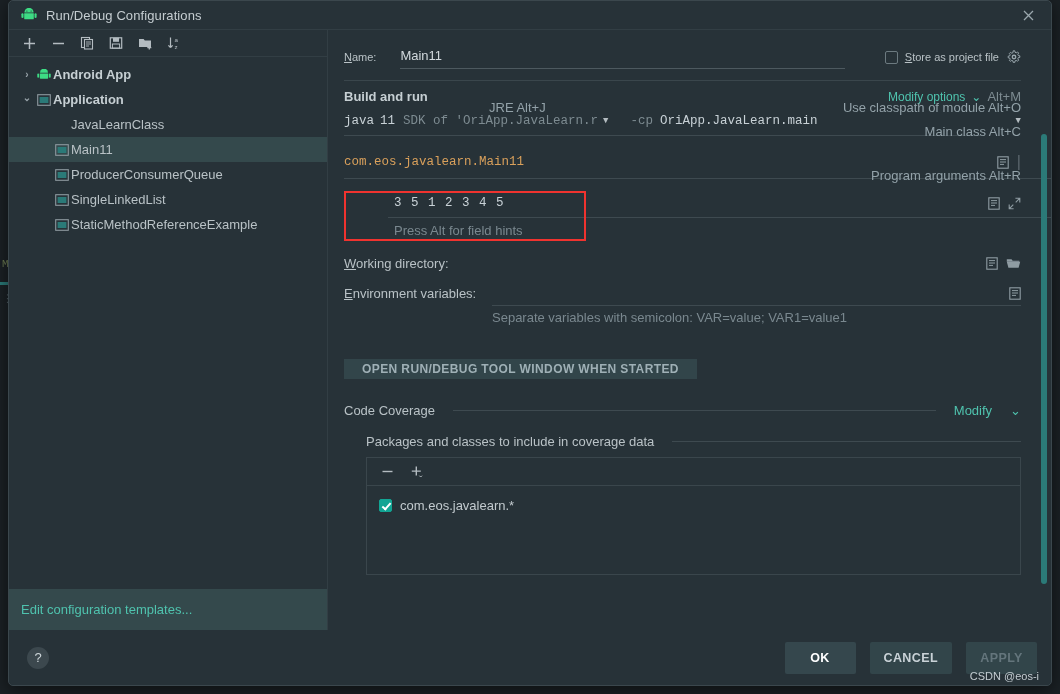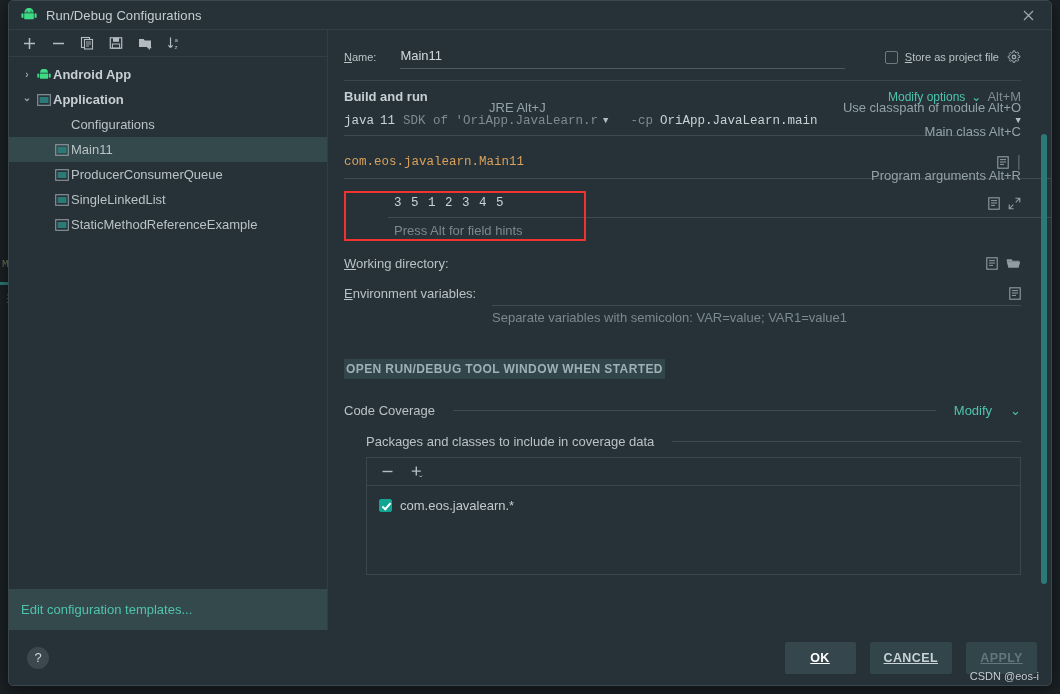--- a/index.html
+++ b/index.html
@@ -111,40 +111,40 @@
   .argshint { font-size: 13px; color: #7a888f; height: 24px; display: flex; align-items: center; padding-left: 6px; }
 
   
   .lrow { display: flex; align-items: center; height: 30px; position: relative; }
   .lrow .name { width: 148px; flex: 0 0 148px; font-size: 13px; color: #b9c2c6; }
   .lrow .inputline { flex: 1; border-bottom: 1px solid #3e4a50; height: 26px; display: flex; align-items: center; padding-right: 56px; }
   .lrow .inputline .txt { font-size: 13px; color: #c2cace; }
   .helper { font-size: 13px; color: #7a888f; padding-left: 148px; margin-top: 2px; }
 
   
-  #toolwin-banner { display: inline-block; margin-top: 34px; background: #32454a; color: #9fb0b6; font-size: 12px; font-weight: bold; letter-spacing: .4px; padding: 3px 2px; }
+  #toolwin-banner { display: inline-block; margin-top: 34px; background: #32454a; color: #9fb0b6; font-size: 12px; font-weight: bold; letter-spacing: .4px; padding: 3px 18px; }
 
   
   #coverage { margin-top: 24px; }
   .titled-rule { display: flex; align-items: center; gap: 18px; }
   .titled-rule .cap { font-size: 13px; color: #b9c2c6; white-space: nowrap; }
   .titled-rule .ln { flex: 1; height: 1px; background: #3e4a50; }
   .titled-rule .modify { font-size: 13px; color: #4fc3ae; cursor: pointer; white-space: nowrap; }
 
   #pkg-block { margin: 16px 0 0 22px; }
   #pkg-list { border: 1px solid #3a464c; margin-top: 8px; height: 118px; }
   #pkg-toolbar { height: 28px; display: flex; align-items: center; gap: 14px; padding-left: 12px; border-bottom: 1px solid #3a464c; }
   #pkg-items { padding: 9px 0 0 12px; }
   .pkg-item { display: flex; align-items: center; gap: 8px; font-size: 13px; color: #c2cace; height: 20px; }
 
   
   #footer { height: 55px; flex: 0 0 55px; display: flex; align-items: center; padding: 0 14px 0 18px; background: #273238; border-radius: 0 0 5px 5px; position: relative; }
   #help-btn { width: 22px; height: 22px; border-radius: 50%; background: #3c484e; color: #cdd5d9; font-size: 13px; display: flex; align-items: center; justify-content: center; cursor: pointer; }
   #footer .spacer { flex: 1; }
-  .dlg-btn { min-width: 71px; height: 29px; padding: 16px 14px; display: flex; align-items: center; justify-content: center; font-size: 12.5px; font-weight: bold; letter-spacing: .4px; cursor: pointer; border: none; background: #32454a; color: #c9d2d7; margin-left: 14px; border-radius: 2px; text-decoration: underline; }
+  .dlg-btn { min-width: 71px; height: 29px; padding: 16px 14px; display: flex; align-items: center; justify-content: center; font-size: 12.5px; font-weight: bold; letter-spacing: .4px; cursor: pointer; border: none; background: #32454a; color: #c9d2d7; margin-left: 14px; border-radius: 2px; }
   .dlg-btn.primary { background: #35474d; color: #ffffff; }
   .dlg-btn.disabled { color: #64757c; cursor: default; }
   #watermark { position: absolute; right: 12px; bottom: 3px; font-size: 11px; color: #c3ccd1; }
 </style>
 </head>
 <body>
 
 <div id="backdrop">
   <div class="bg-line" style="left:2px; top:258px; color:#6b7a52;">M</div>
   <div class="bg-strip" style="left:0px; top:282px; width:8px; height:3px;"></div>
@@ -235,21 +235,21 @@
             <span class="twisty" style="padding-bottom: 4px;">⌄</span>
             <span class="nicon">
               <svg width="14" height="12" viewBox="0 0 14 12">
                 <rect x=".7" y=".7" width="12.6" height="10.6" fill="none" stroke="#8d989e" stroke-width="1.1"></rect>
                 <rect x="2.6" y="3" width="8.8" height="6" fill="#2b7a78"></rect>
               </svg>
             </span>
             <span>Application</span>
           </div>
           <div class="node child noicon">
-            <span>Configurations</span>
+            <span>JavaLearnClass</span>
           </div>
           <div class="node child selected">
             <span class="nicon">
               <svg width="14" height="12" viewBox="0 0 14 12">
                 <rect x=".7" y=".7" width="12.6" height="10.6" fill="none" stroke="#8d989e" stroke-width="1.1"></rect>
                 <rect x="2.6" y="3" width="8.8" height="6" fill="#2b7a78"></rect>
               </svg>
             </span>
             <span>Main11</span>
           </div>

